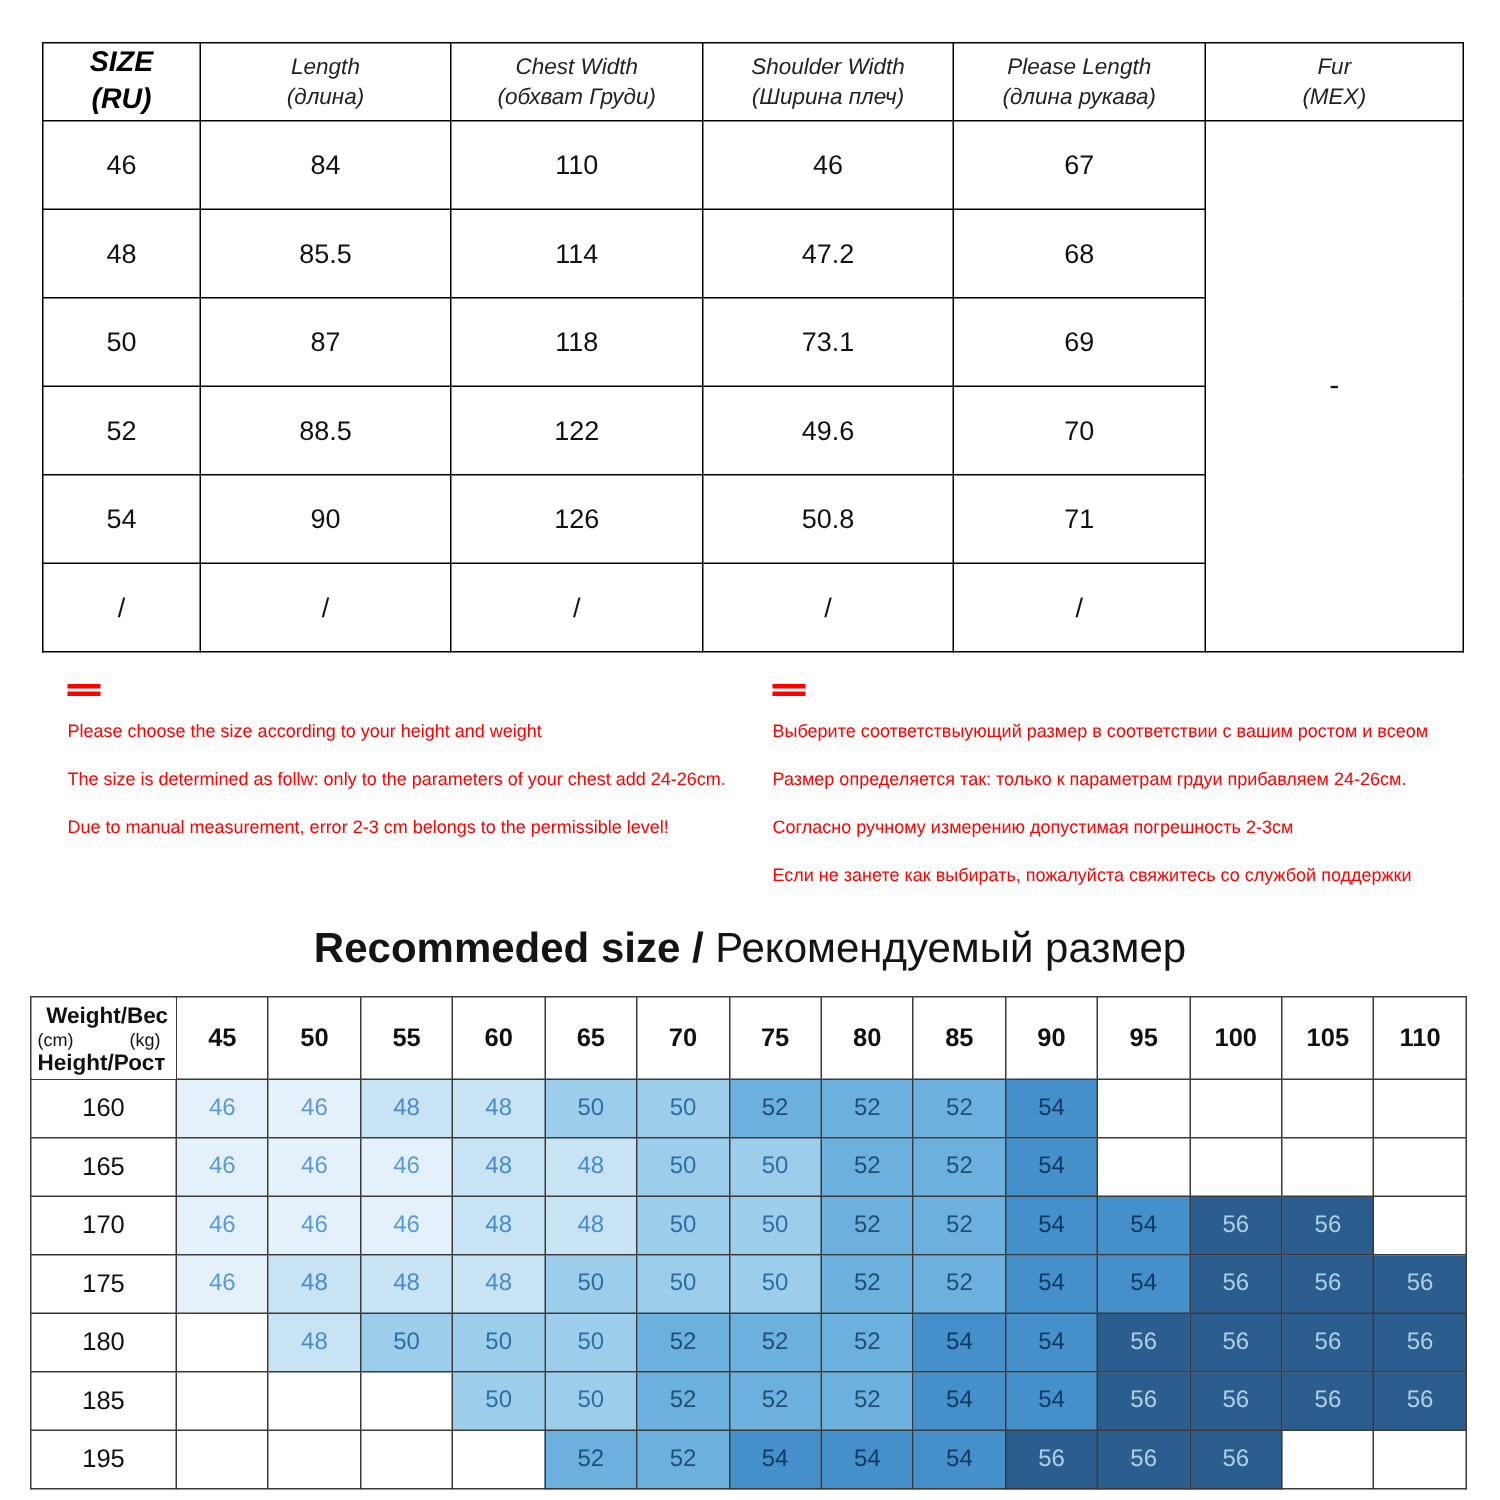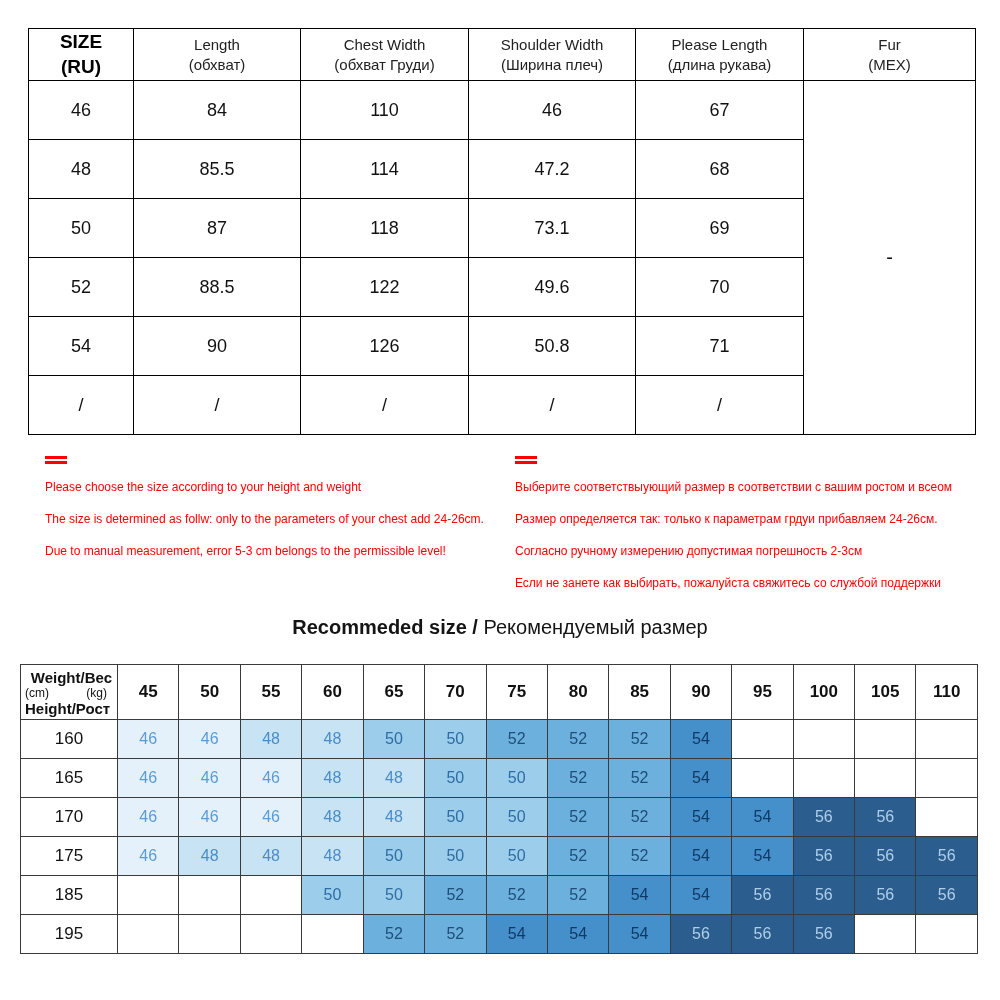--- a/index.html
+++ b/index.html
@@ -2,35 +2,35 @@
 <html><head>
 <meta charset="utf-8">
 <style>
   * { margin:0; padding:0; box-sizing:border-box; }
   html,body { width:1000px; height:1000px; background:#ffffff; overflow:hidden;
               font-family:"Liberation Sans", sans-serif; color:#000; }
 
   
   .size-table { border-collapse:collapse; table-layout:fixed; width:947px; margin:28px 0 0 28px; }
   .size-table th, .size-table td { border:1px solid #000; text-align:center; vertical-align:middle; background:#fff; }
-  .size-table thead th { height:52px; font-weight:normal; font-size:15px; color:#222; line-height:1.3; }
+  .size-table thead th { height:52px; font-weight:normal; font-size:15px; color:#222; line-height:1.3;font-style:italic; }
   .size-table thead th.size-head { font-weight:bold; font-size:19px; color:#000; }
   .size-table tbody td { height:59px; font-size:18px; color:#111; }
   .size-table td.fur-cell { font-size:20px; }
 
   
   .notes { display:flex; margin:21px 27px 0 45px; }
   .note-block { width:466px; }
   .note-block.right { width:458px; margin-left:4px; }
   .note-icon { width:22px; margin-bottom:6px; }
   .note-icon span { display:block; height:3px; background:#ff0000; margin-bottom:2px; }
   .note-line { color:#ff0000; font-size:12px; line-height:18px; white-space:pre-wrap;margin-top:14px; }
 
   
-  .rec-title { text-align:center; margin-top:24px; font-size:20px; color:#141414; height:32px; }
+  .rec-title { text-align:center; margin-top:24px; font-size:28px; color:#141414; height:32px; }
   .rec-title .bold { font-weight:bold; }
 
   
   .matrix-table { border-collapse:collapse; table-layout:fixed; width:958px; margin:16px 0 0 20px; }
   .matrix-table th, .matrix-table td { border:1px solid #3a3a3a; text-align:center; vertical-align:middle; padding:0; background:#fff; }
   .matrix-table thead th { height:55px; font-size:17px; font-weight:bold; color:#111; }
   .matrix-table tbody td { height:39px; font-size:16px; }
   .matrix-table td.height-label { font-size:17px; font-weight:normal; color:#111; }
 
   .corner-cell { position:relative; font-weight:normal; }
@@ -52,21 +52,21 @@
       <col style="width:172px">
   </colgroup>
   <thead>
     <tr>
         <th class="size-head">
           <div>SIZE</div>
           <div>(RU)</div>
         </th>
         <th>
           <div>Length</div>
-          <div>(обхват)</div>
+          <div>(длина)</div>
         </th>
         <th>
           <div>Chest Width</div>
           <div>(обхват Груди)</div>
         </th>
         <th>
           <div>Shoulder Width</div>
           <div>(Ширина плеч)</div>
         </th>
         <th>
@@ -128,21 +128,21 @@
 
 <div class="notes">
   <div class="note-block">
     <div class="note-icon">
         <span></span>
         <span></span>
       </div>
     <div>
         <div class="note-line">Please choose the size according to your height and weight</div>
         <div class="note-line">The size is determined as follw: only to the parameters of your chest add 24-26cm.</div>
-        <div class="note-line">Due to manual measurement, error 5-3 cm belongs to the permissible level!</div>
+        <div class="note-line">Due to manual measurement, error 2-3 cm belongs to the permissible level!</div>
       </div>
   </div>
   <div class="note-block right">
     <div class="note-icon">
         <span></span>
         <span></span>
       </div>
     <div>
         <div class="note-line">Выберите соответствыующий размер в соответствии с вашим ростом и всеом</div>
         <div class="note-line">Размер определяется так: только к параметрам грдуи прибавляем 24-26см.</div>
@@ -247,20 +247,37 @@
         <td style="background: rgb(156, 206, 236); color: rgb(46, 109, 164);">50</td>
         <td style="background: rgb(108, 176, 222); color: rgb(31, 78, 121);">52</td>
         <td style="background: rgb(108, 176, 222); color: rgb(31, 78, 121);">52</td>
         <td style="background: rgb(69, 144, 202); color: rgb(15, 58, 102);">54</td>
         <td style="background: rgb(69, 144, 202); color: rgb(15, 58, 102);">54</td>
         <td style="background: rgb(44, 93, 143); color: rgb(174, 207, 233);">56</td>
         <td style="background: rgb(44, 93, 143); color: rgb(174, 207, 233);">56</td>
         <td style="background: rgb(44, 93, 143); color: rgb(174, 207, 233);">56</td>
       </tr>
       <tr>
+        <td class="height-label">180</td>
+        <td></td>
+        <td style="background: rgb(199, 227, 244); color: rgb(74, 140, 199);">48</td>
+        <td style="background: rgb(156, 206, 236); color: rgb(46, 109, 164);">50</td>
+        <td style="background: rgb(156, 206, 236); color: rgb(46, 109, 164);">50</td>
+        <td style="background: rgb(156, 206, 236); color: rgb(46, 109, 164);">50</td>
+        <td style="background: rgb(108, 176, 222); color: rgb(31, 78, 121);">52</td>
+        <td style="background: rgb(108, 176, 222); color: rgb(31, 78, 121);">52</td>
+        <td style="background: rgb(108, 176, 222); color: rgb(31, 78, 121);">52</td>
+        <td style="background: rgb(69, 144, 202); color: rgb(15, 58, 102);">54</td>
+        <td style="background: rgb(69, 144, 202); color: rgb(15, 58, 102);">54</td>
+        <td style="background: rgb(44, 93, 143); color: rgb(174, 207, 233);">56</td>
+        <td style="background: rgb(44, 93, 143); color: rgb(174, 207, 233);">56</td>
+        <td style="background: rgb(44, 93, 143); color: rgb(174, 207, 233);">56</td>
+        <td style="background: rgb(44, 93, 143); color: rgb(174, 207, 233);">56</td>
+      </tr>
+      <tr>
         <td class="height-label">185</td>
         <td></td>
         <td></td>
         <td></td>
         <td style="background: rgb(156, 206, 236); color: rgb(46, 109, 164);">50</td>
         <td style="background: rgb(156, 206, 236); color: rgb(46, 109, 164);">50</td>
         <td style="background: rgb(108, 176, 222); color: rgb(31, 78, 121);">52</td>
         <td style="background: rgb(108, 176, 222); color: rgb(31, 78, 121);">52</td>
         <td style="background: rgb(108, 176, 222); color: rgb(31, 78, 121);">52</td>
         <td style="background: rgb(69, 144, 202); color: rgb(15, 58, 102);">54</td>

